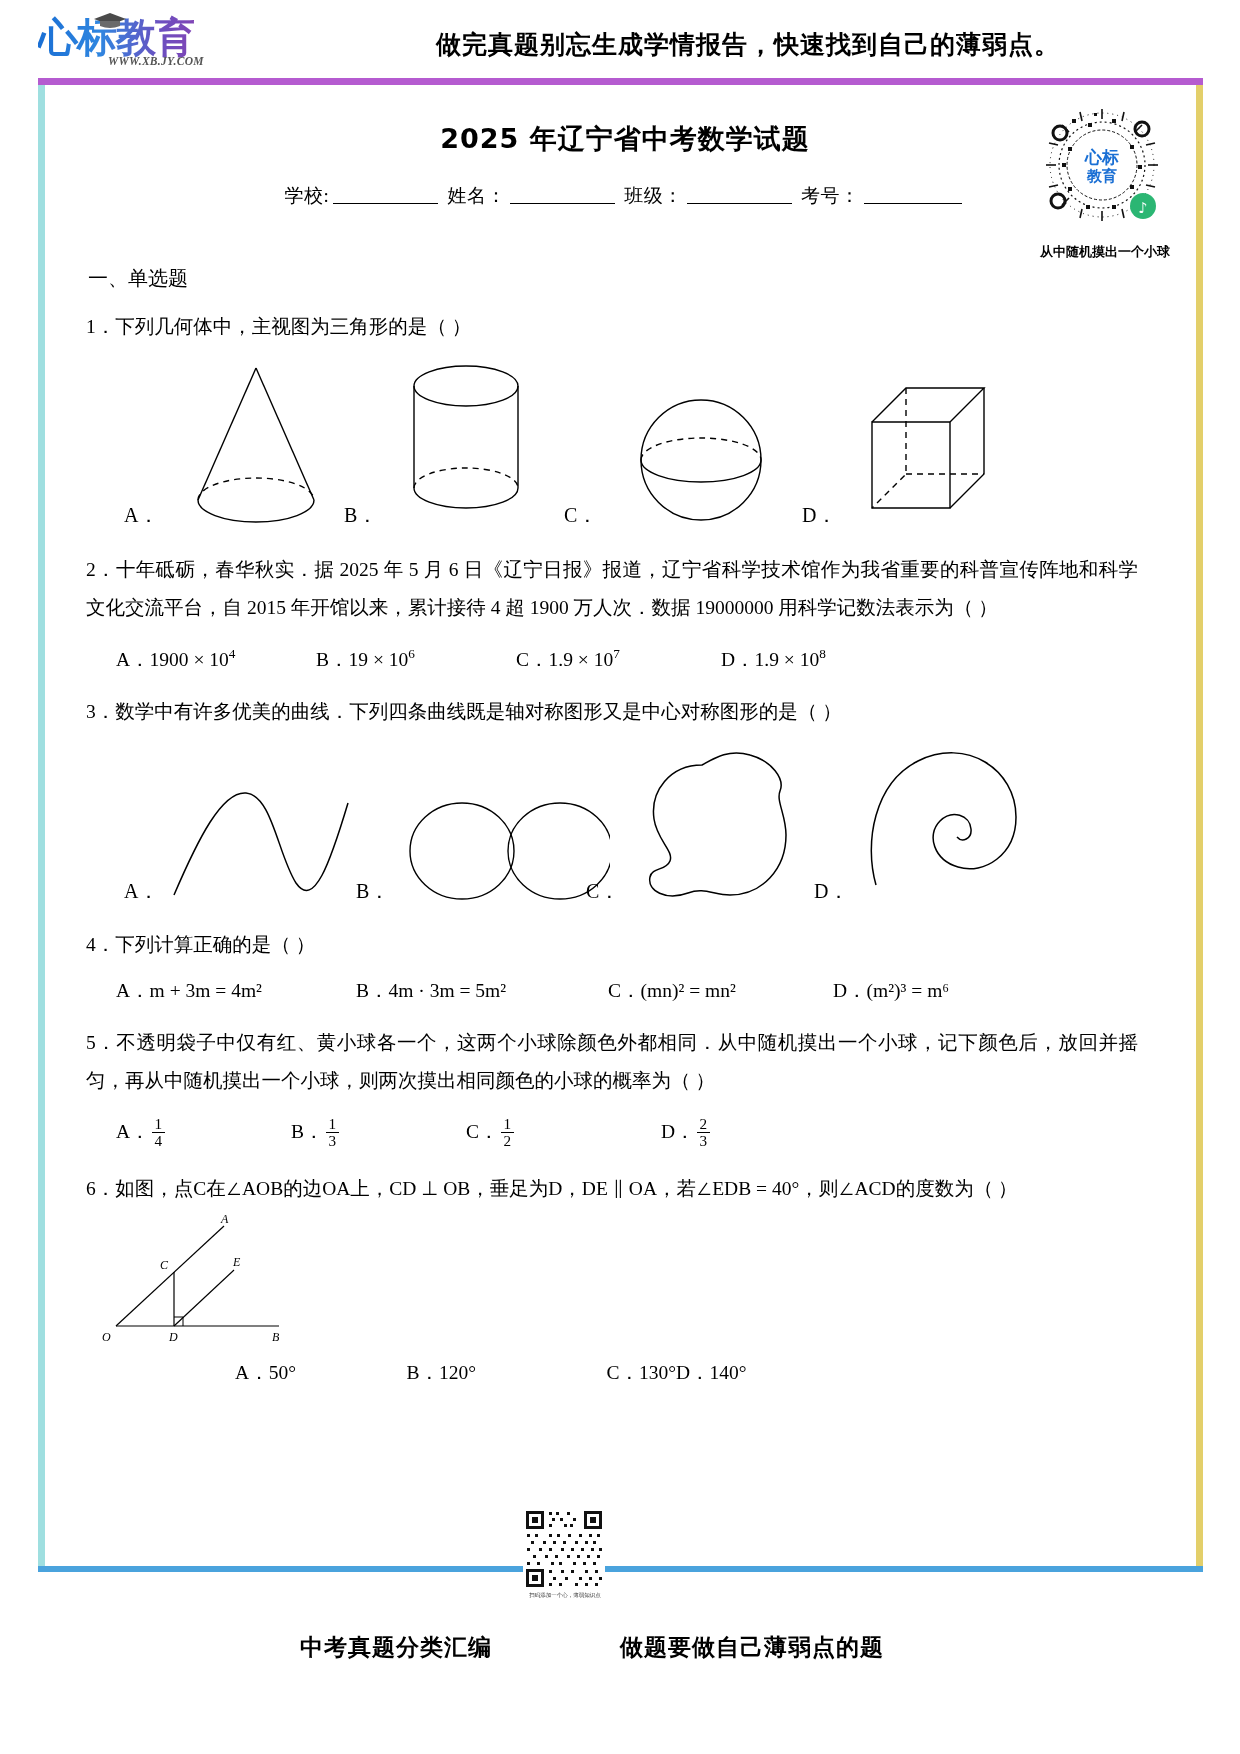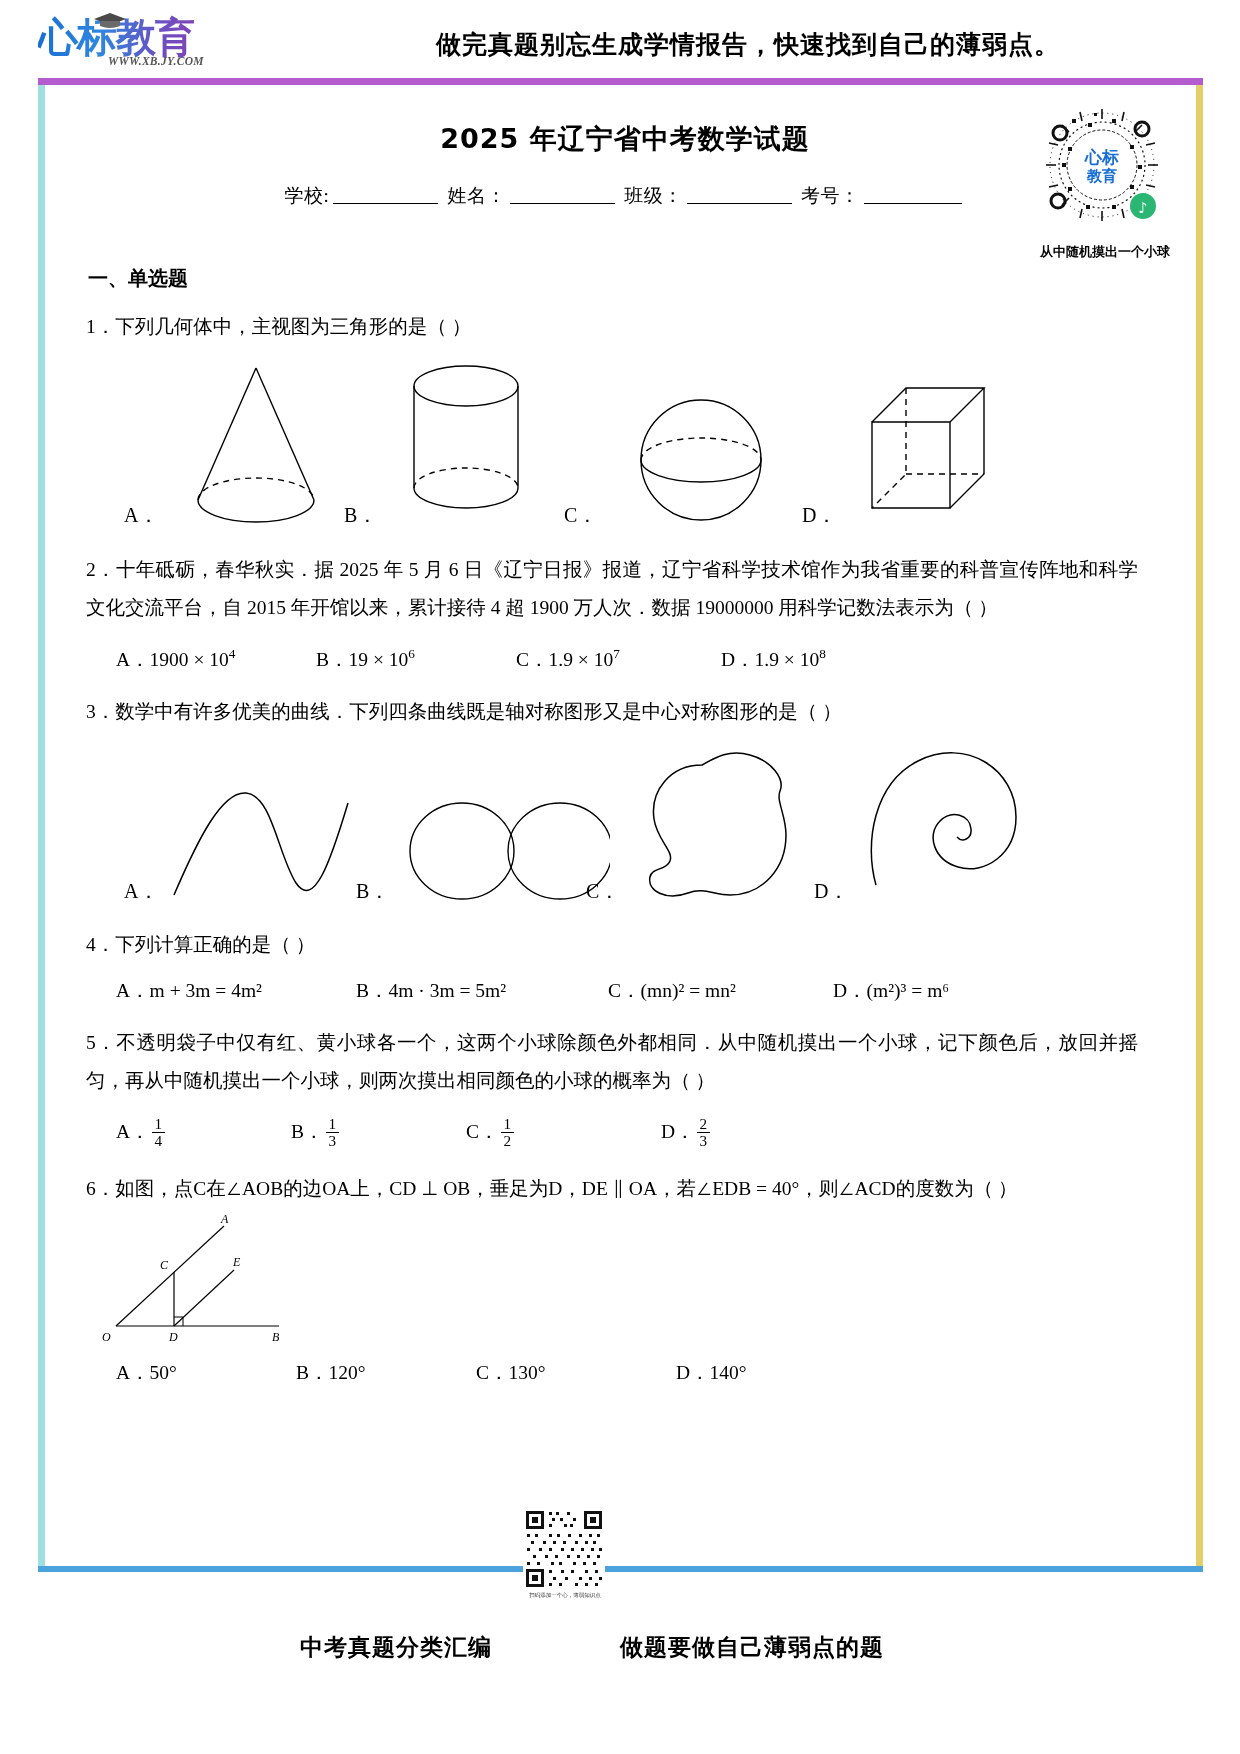--- a/index.html
+++ b/index.html
@@ -100,21 +100,21 @@
   .qr-caption{
     position:absolute; right:20px; top:148px;
     font-family:"DejaVu Sans", sans-serif;
     font-size:13px; font-weight:bold; color:#000;
     white-space:nowrap;
   }
 
   
   .section-head{
     font-family:"DejaVu Sans", sans-serif;
-    font-weight:bold; font-size:20px;
+    font-weight:normal; font-size:20px;
     margin:56px 0 0 28px;
   }
   .q{
     margin:16px 0 0 26px;
     font-size:19.5px;
     line-height:38px;
     text-align:justify;
     width:1052px;
   }
   .q-opts{
@@ -350,21 +350,21 @@
 
       <polyline points="80,103 89,103 89,112" fill="none" stroke="#000" stroke-width="1"></polyline>
       <text x="127" y="9" font-family="Liberation Serif, serif" font-style="italic" font-size="12">A</text>
       <text x="66" y="55" font-family="Liberation Serif, serif" font-style="italic" font-size="12">C</text>
       <text x="139" y="52" font-family="Liberation Serif, serif" font-style="italic" font-size="12">E</text>
       <text x="8" y="127" font-family="Liberation Serif, serif" font-style="italic" font-size="12">O</text>
       <text x="75" y="127" font-family="Liberation Serif, serif" font-style="italic" font-size="12">D</text>
       <text x="178" y="127" font-family="Liberation Serif, serif" font-style="italic" font-size="12">B</text>
     </svg>
   </div>
-  <div class="q-opts" style="margin-top:2px;">
+  <div class="q-opts" style="margin-top:2px;text-align:right;">
     <span class="op" style="width:180px"><span>A．</span><span>50°</span></span>
     <span class="op" style="width:180px"><span>B．</span><span>120°</span></span>
     <span class="op" style="width:200px"><span>C．</span><span>130°</span></span>
     <span class="op"><span>D．</span><span>140°</span></span>
   </div>
 
 </div>
 
 <div class="footer">
   <svg class="footer-qr" viewBox="0 0 82 82">

